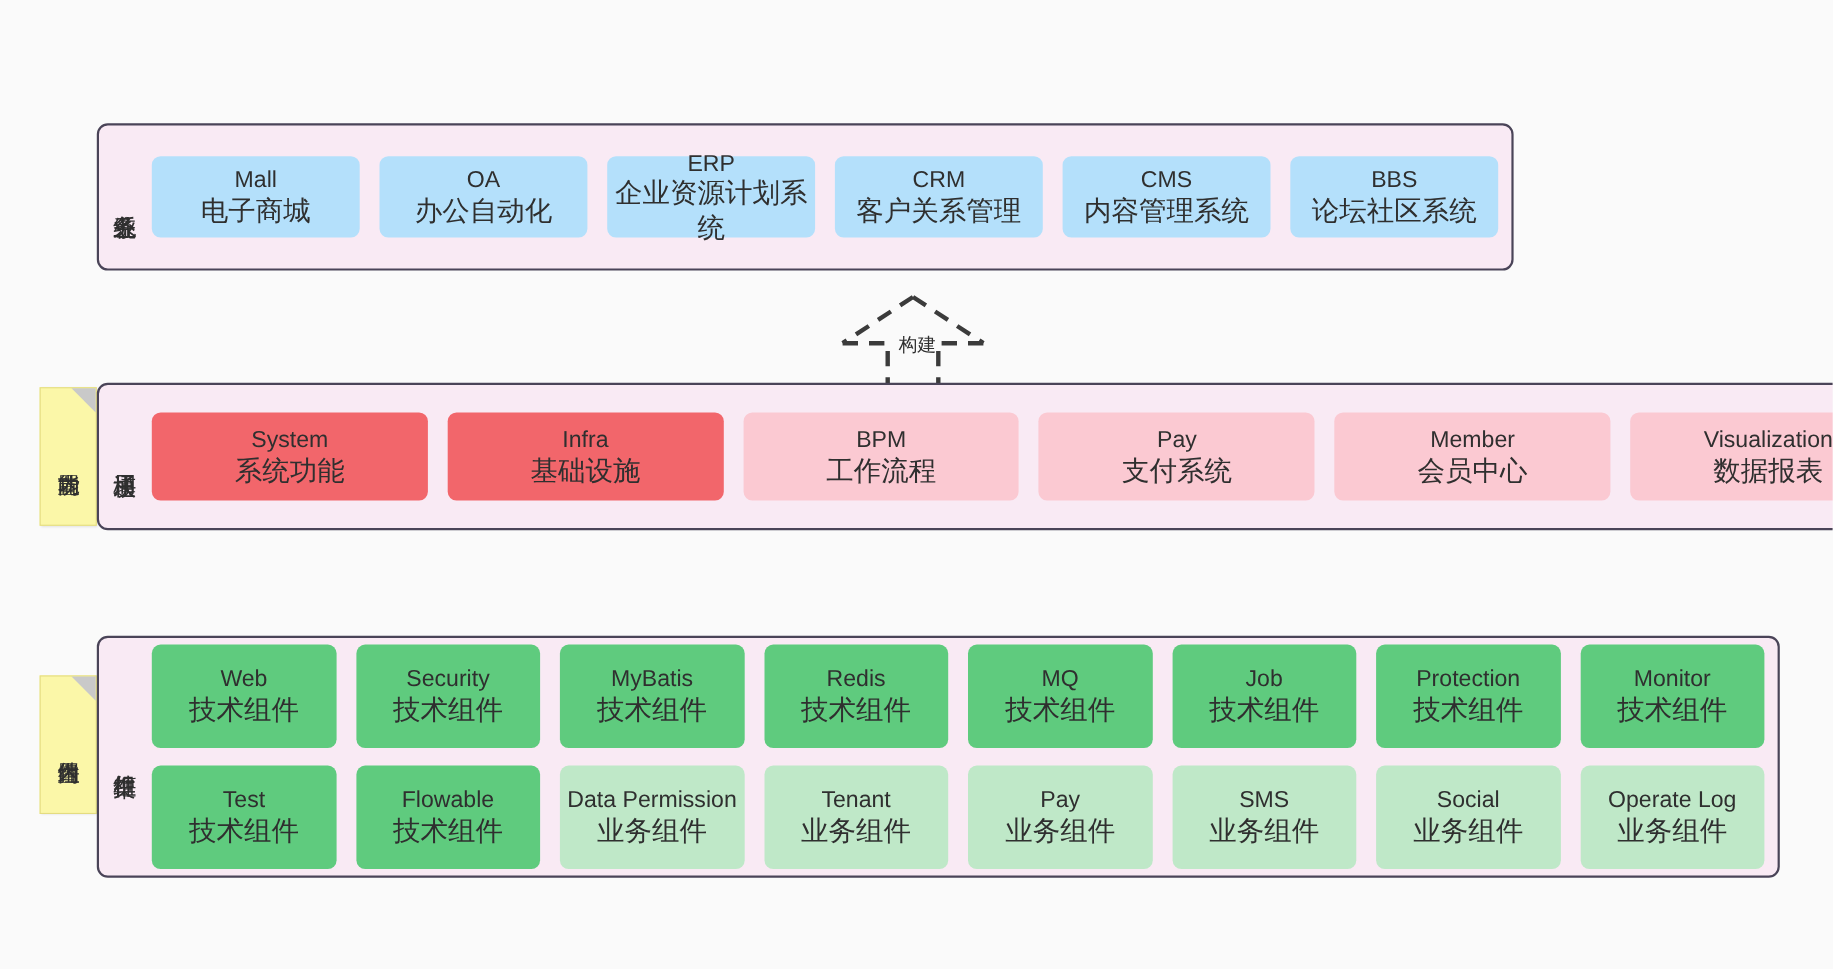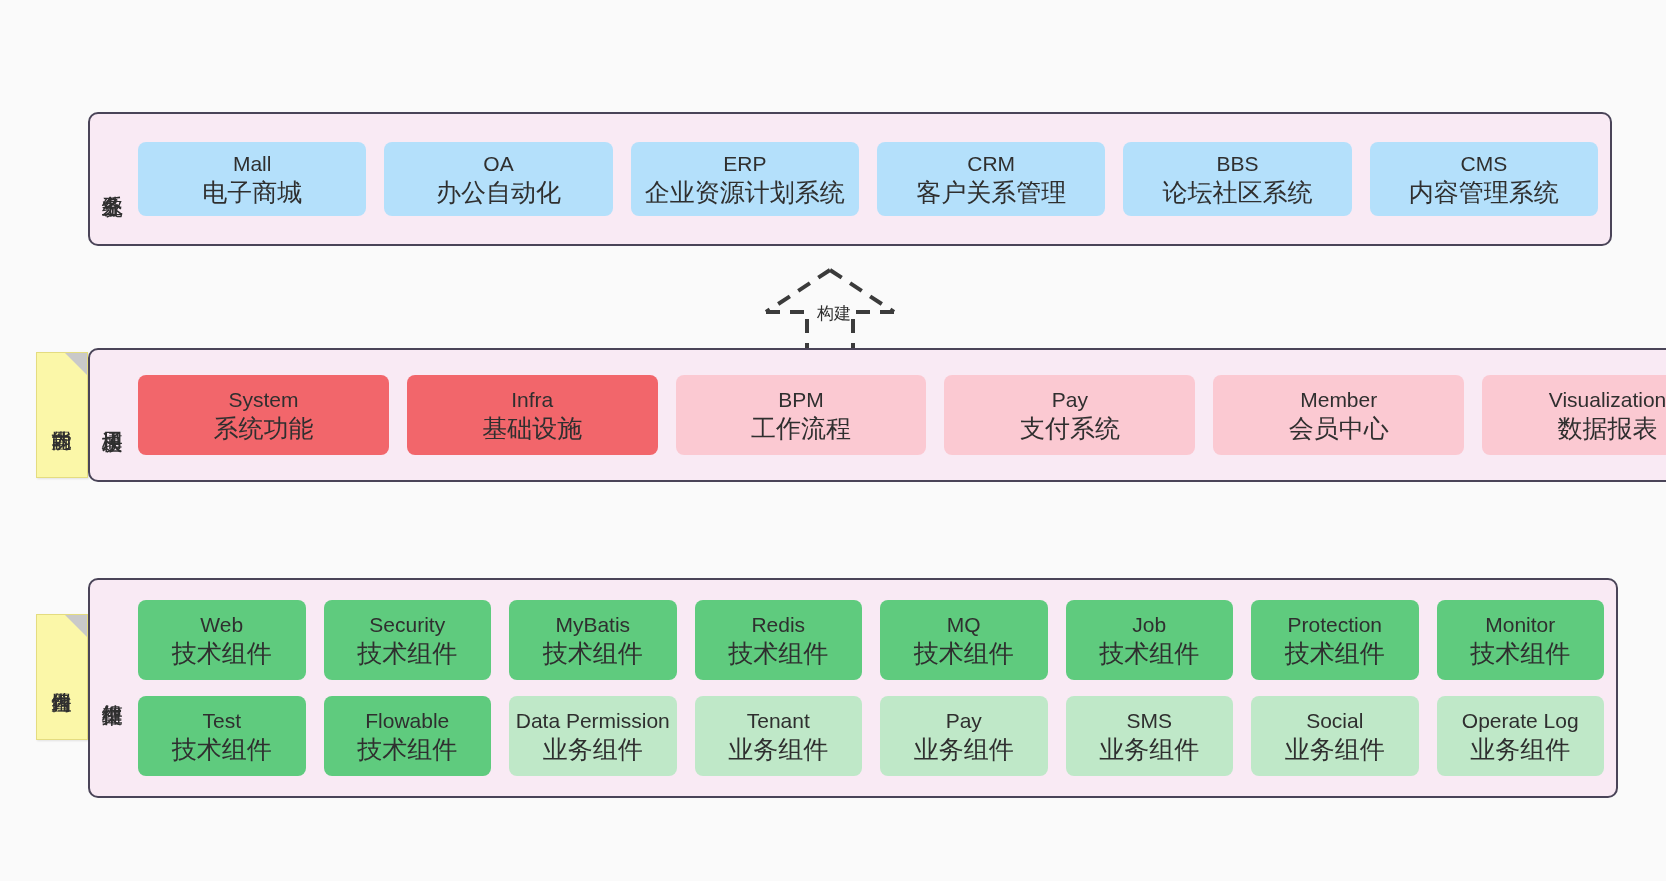--- a/index.html
+++ b/index.html
@@ -68,28 +68,28 @@
   .cell .cn{font-size:25px;color:#2f2f2f;}
 
   
   .c-blue      {background:#b4e0fb;}
   .c-red       {background:#f2666b;}
   .c-pink      {background:#fbc9d2;}
   .c-green     {background:#5fcb7e;}
   .c-greenlight{background:#bfe8c8;text-align:center;}
 
   
-  #layer-business{left:88px;top:112px;width:1524px;height:134px;}
+  #layer-business{left:88px;top:112px;width:1288px;height:134px;}
   #layer-business .cell{height:74px;}
 
   #layer-common{left:88px;top:348px;width:1659px;height:134px;}
   #layer-common .cell{height:80px;}
 
   #layer-framework{left:88px;top:578px;width:1530px;height:220px;}
-  #layer-framework .cell{height:80px;}
+  #layer-framework .cell{height:94px;}
 
   
   .note{
     position:absolute;
     box-sizing:border-box;
     background:#fbf7a8;
     border:1px solid #e4dc80;
     display:flex;
     align-items:center;
     justify-content:center;
@@ -144,26 +144,26 @@
         </div>
         <div class="cell c-blue">
           <div class="en">ERP</div>
           <div class="cn">企业资源计划系统</div>
         </div>
         <div class="cell c-blue">
           <div class="en">CRM</div>
           <div class="cn">客户关系管理</div>
         </div>
         <div class="cell c-blue">
+          <div class="en">CMS</div>
+          <div class="cn">内容管理系统</div>
+        </div>
+        <div class="cell c-blue">
           <div class="en">BBS</div>
           <div class="cn">论坛社区系统</div>
-        </div>
-        <div class="cell c-blue">
-          <div class="en">CMS</div>
-          <div class="cn">内容管理系统</div>
         </div>
       </div>
     </div>
   </div>
 
   <div class="arrow" id="arrow-build">
     <svg width="150" height="90" viewBox="0 0 150 90">
       <path d="M75 6 L139 48 M75 6 L11 48" fill="none" stroke="#3b3b3b" stroke-width="4" stroke-dasharray="14,10" stroke-linecap="butt"></path>
       <path d="M11 48 L52 48 L52 90 M139 48 L98 48 L98 90" fill="none" stroke="#3b3b3b" stroke-width="4" stroke-dasharray="14,10" stroke-linecap="butt"></path>
       <path d="M52 88 L98 88" fill="none" stroke="#3b3b3b" stroke-width="4" stroke-dasharray="14,10" stroke-linecap="butt"></path>

